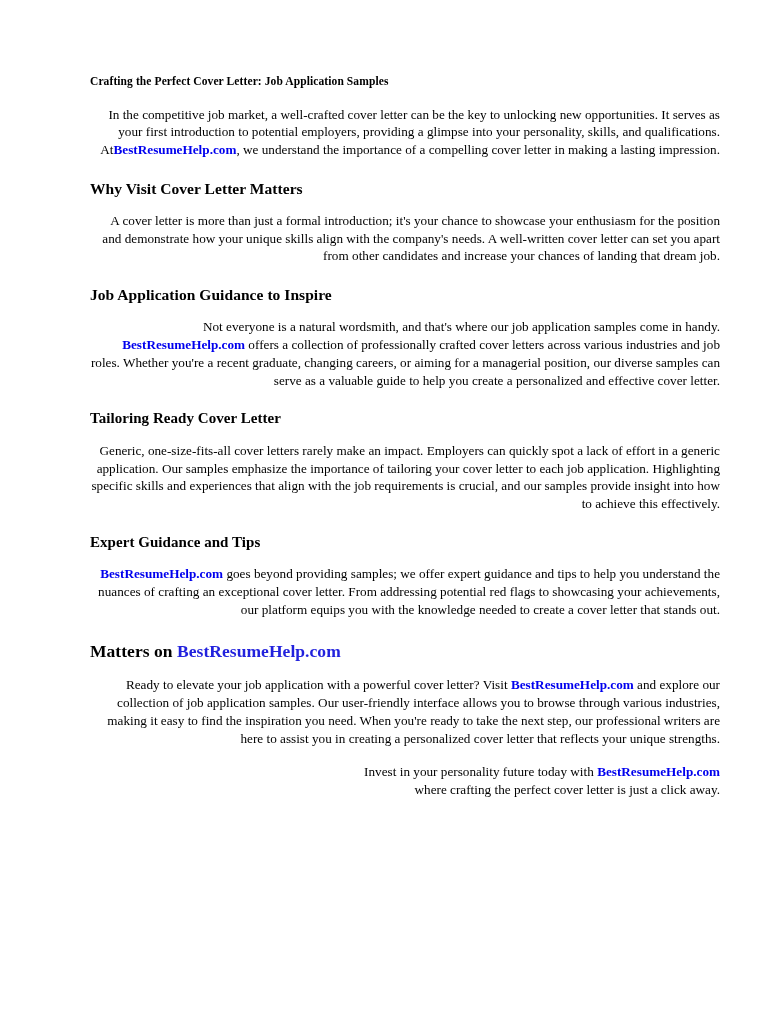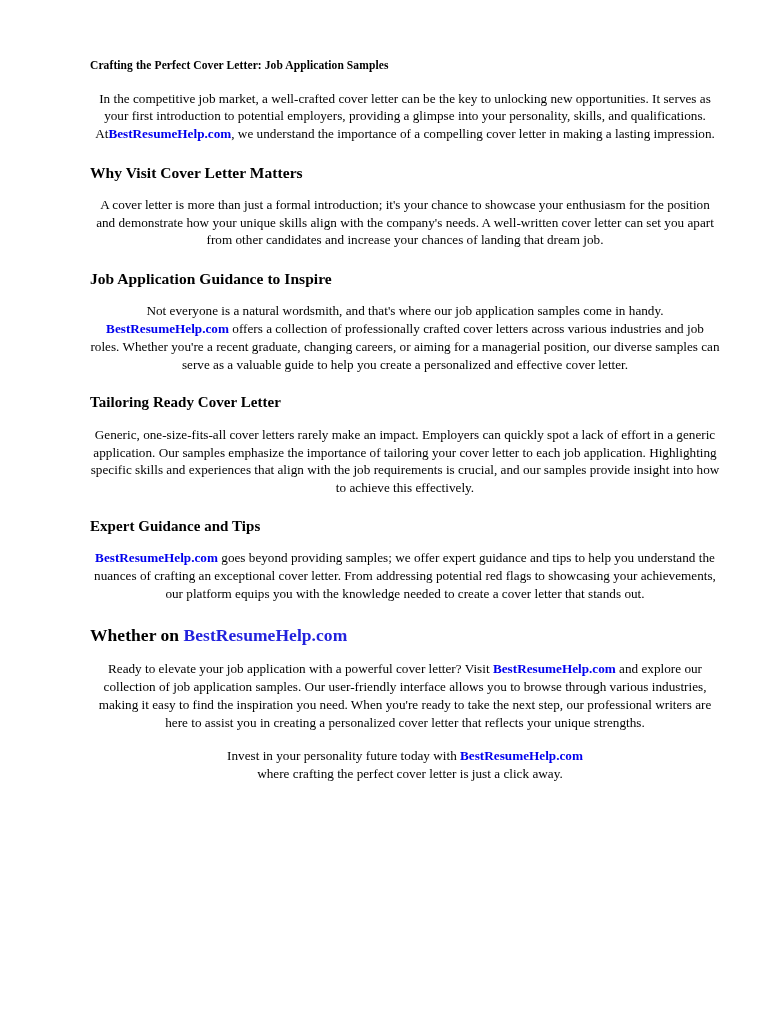--- a/index.html
+++ b/index.html
@@ -19,20 +19,21 @@
     position: relative;
     width: 768px;
     height: 1024px;
     background: #ffffff;
     box-sizing: border-box;
     padding: 58px 48px 0 90px;
     overflow: hidden;
   }
   .doc {
     width: 630px;
+    margin-top: 16px;
   }
   .doc-title {
     font-size: 11.5px;
     font-weight: bold;
     line-height: 1.35;
     margin: 0 0 16px 0;
     letter-spacing: 0.1px;
   }
   h2.sec-heading {
     font-size: 15.5px;
@@ -45,21 +46,21 @@
     font-size: 17.5px;
     margin: 21px 0 14px 0;
   }
   h2.sec-heading.small {
     font-size: 15px;
   }
   p.body-text {
     font-size: 13.2px;
     line-height: 1.345;
     margin: 0 0 16px 0;
-    text-align: center;
+    text-align: right;
     letter-spacing: 0.01px;
   }
   p.body-text.first {
     margin-top: 0;
   }
   .brand-link {
     color: #0000ee;
     font-weight: bold;
     text-decoration: none;
   }
@@ -85,19 +86,19 @@
 
     <h2 class="sec-heading">Job Application Guidance to Inspire</h2>
     <p class="body-text"><span>Not everyone is a natural wordsmith, and that's where our job application samples come in handy. </span><a href="#" class="brand-link">BestResumeHelp.com</a><span> offers a collection of professionally crafted cover letters across various industries and job roles. Whether you're a recent graduate, changing careers, or aiming for a managerial position, our diverse samples can serve as a valuable guide to help you create a personalized and effective cover letter.</span></p>
 
     <h2 class="sec-heading small">Tailoring Ready Cover Letter</h2>
     <p class="body-text">Generic, one-size-fits-all cover letters rarely make an impact. Employers can quickly spot a lack of effort in a generic application. Our samples emphasize the importance of tailoring your cover letter to each job application. Highlighting specific skills and experiences that align with the job requirements is crucial, and our samples provide insight into how to achieve this effectively.</p>
 
     <h2 class="sec-heading small">Expert Guidance and Tips</h2>
     <p class="body-text"><a href="#" class="brand-link">BestResumeHelp.com</a><span> goes beyond providing samples; we offer expert guidance and tips to help you understand the nuances of crafting an exceptional cover letter. From addressing potential red flags to showcasing your achievements, our platform equips you with the knowledge needed to create a cover letter that stands out.</span></p>
 
-    <h2 class="sec-heading big"><span>Whether on </span><a href="#" class="heading-link">BestResumeHelp.com</a></h2>
+    <h2 class="sec-heading big"><span>Matters on </span><a href="#" class="heading-link">BestResumeHelp.com</a></h2>
     <p class="body-text"><span>Ready to elevate your job application with a powerful cover letter? Visit </span><a href="#" class="brand-link">BestResumeHelp.com</a><span> and explore our collection of job application samples. Our user-friendly interface allows you to browse through various industries, making it easy to find the inspiration you need. When you're ready to take the next step, our professional writers are here to assist you in creating a personalized cover letter that reflects your unique strengths.</span></p>
 
     <p class="body-text"><span>Invest in your personality future today with </span><a href="#" class="brand-link">BestResumeHelp.com</a><span class="gap-wide">   where crafting the perfect cover letter is just a click away.</span></p>
 
   </div>
 </div>
 
 </body></html>

